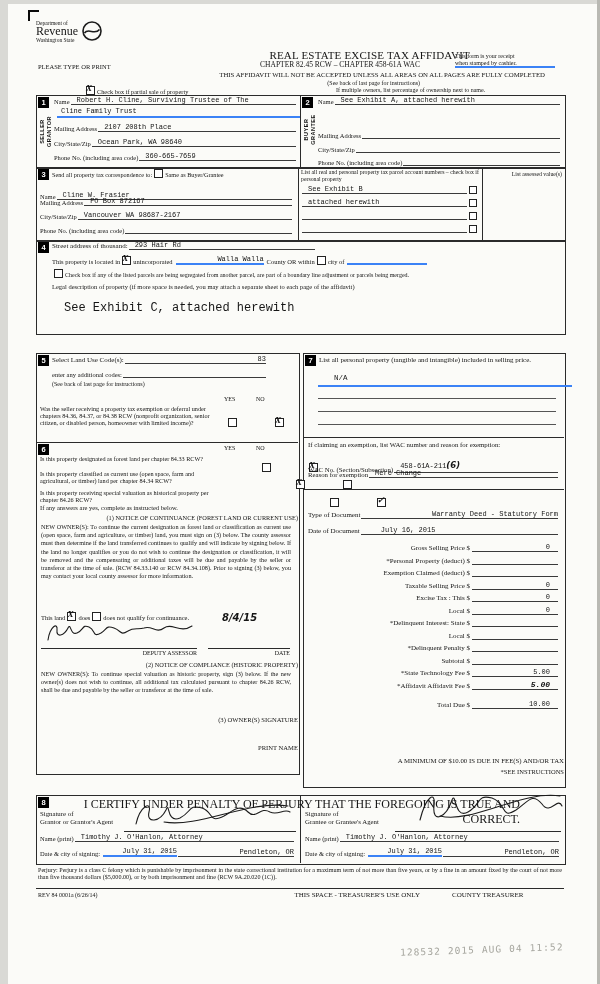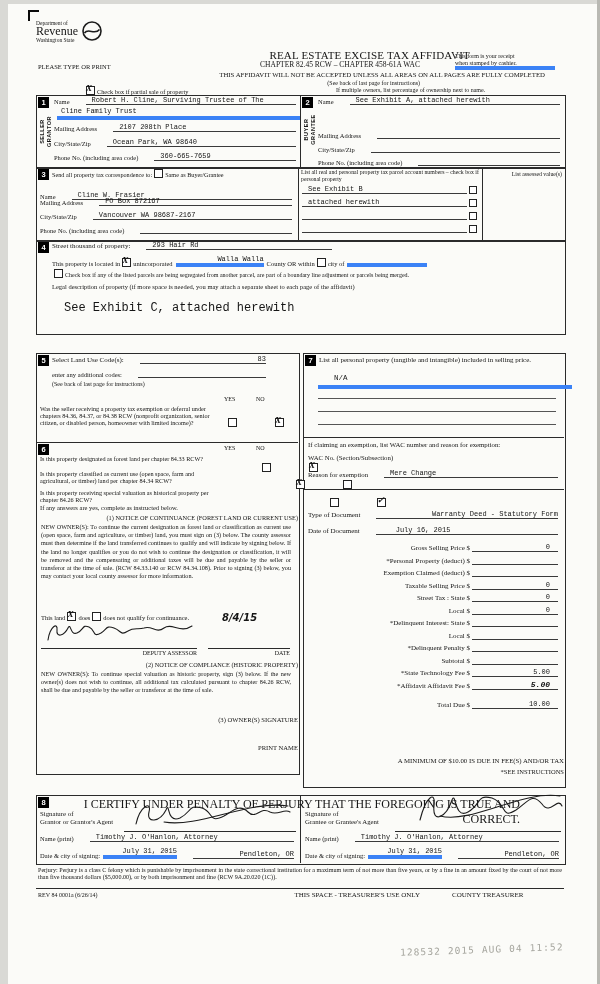--- a/index.html
+++ b/index.html
@@ -11,23 +11,23 @@
   .box{position:absolute;border:1px solid #2b2b2b}
   .vline{position:absolute;border-left:1px solid #2b2b2b;width:0}
   .hline{position:absolute;border-top:1px solid #2b2b2b;height:0}
   .thin{border-color:#555}
   .numbox{position:absolute;width:11px;height:11px;background:#000;color:#fff;font:bold 7.5px "Liberation Sans",sans-serif;display:flex;align-items:center;justify-content:center;z-index:3}
   .lbl{font-size:6.5px;white-space:nowrap}
   .fine{font-size:6px}
   .b{font-weight:normal}
   .ctr{text-align:right}
   .frow{display:flex;align-items:flex-end;white-space:nowrap}
-  .fill{flex:1;border-bottom:1px solid #3a3a3a;margin-left:16px;padding:0 0 0 6px;white-space:nowrap;min-height:8px}
+  .fill{flex:1;border-bottom:1px solid #3a3a3a;margin-left:1px;padding:0 0 0 6px;white-space:nowrap;min-height:8px}
   .val{font-family:"Liberation Mono","DejaVu Sans Mono",monospace;font-size:7px}
-  .ul{border-bottom:4px solid #3b82f6}
+  .ul{border-bottom:2px solid #3b82f6}
   .cb{display:inline-block;width:7px;height:7px;border:1px solid #222;position:relative;vertical-align:-1px;margin:0 2px;flex:none;background:#fff}
   .cb .mark{position:absolute;left:-1px;top:-3px;font:italic bold 9px "Liberation Serif",serif;line-height:9px}
   .vlabel{position:absolute;font:bold 5.5px "Liberation Sans",sans-serif;letter-spacing:.5px;text-align:center;transform:rotate(-90deg)}
   .vlabel div{line-height:6.5px}
   .para{font-size:6.2px;line-height:8.2px;text-align:justify}
   .q{font-size:6.2px;line-height:7px}
   .hand{font:italic bold 8.5px "DejaVu Sans",sans-serif;white-space:nowrap}
   .taxrow{position:absolute;left:308px;width:250px;display:flex;align-items:flex-end;justify-content:flex-end;font-size:7px;white-space:nowrap}
   .taxval{width:78px;border-bottom:1px solid #3a3a3a;font-family:"Liberation Mono",monospace;font-size:7px;text-align:right;padding-right:8px;margin-left:2px;min-height:8px}
   .sig{stroke:#1c1c1c;fill:none;stroke-width:1.1;stroke-linecap:round}
@@ -179,21 +179,21 @@
 </div>
 <div class="abs frow" style="left:302px;top:224px;width:177px">
   <span class="fill val" style="margin-left:0"></span>
   <span class="cb" style="width:6px;height:6px"></span>
 </div>
 <div class="abs ctr" style="left:484px;top:171px;width:78px;font-size:5.8px">List assessed value(s)</div>
 
 
 <div class="numbox" style="left:38px;top:242px">4</div>
 <div class="abs frow" style="left:52px;top:241px;width:440px">
-  <span class="lbl" style="font-size:7px">Street thousand of property:</span>
+  <span class="lbl" style="font-size:7px">Street address of thousand:</span>
   <span class="fill val" style="max-width:180px">293 Hair Rd</span>
 </div>
 <div class="abs frow" style="left:52px;top:255px">
   <span class="lbl">This property is located in</span>
   <span class="cb">
       <span class="mark">X</span>
     </span>
   <span class="lbl">unincorporated</span>
   <span class="ul val ctr" style="width:88px;margin:0 3px">Walla Walla</span>
   <span class="lbl">County OR within</span>
@@ -274,20 +274,21 @@
 
 <div class="numbox" style="left:305px;top:355px">7</div>
 <div class="abs" style="left:319px;top:356px;width:238px;font-size:7px;line-height:8px">List all  personal property (tangible and intangible) included in selling price.</div>
 <div class="abs val ul" style="left:318px;top:374px;width:238px;padding-left:16px;min-height:11px;font-size:7.5px">N/A</div>
 <div class="hline thin" style="left:318px;top:398px;width:238px"></div>
 <div class="hline thin" style="left:318px;top:411px;width:238px"></div>
 <div class="hline thin" style="left:318px;top:424px;width:238px"></div>
 <div class="abs" style="left:308px;top:441px;width:252px;font-size:6.8px">If claiming an exemption, list WAC number and reason for exemption:</div>
 <div class="abs frow" style="left:308px;top:454px;width:250px">
   <span class="lbl" style="font-size:6.8px">WAC No. (Section/Subsection)</span>
+  <span class="fill"><span class="val">458-61A-211</span><span class="hand">(6)</span></span>
 </div>
 <div class="abs frow" style="left:308px;top:469px;width:250px">
   <span class="lbl" style="font-size:6.8px">Reason for exemption</span>
   <span class="fill val">Mere Change</span>
 </div>
 <div class="abs frow" style="left:308px;top:510px;width:250px">
   <span class="lbl" style="font-size:7px">Type of Document</span>
   <span class="fill val ctr">Warranty Deed - Statutory Form</span>
 </div>
 <div class="abs frow" style="left:308px;top:526px;width:250px">
@@ -305,21 +306,21 @@
   </div>
 <div class="taxrow" style="top:568px">
     <span>Exemption Claimed (deduct)  $</span>
     <span class="taxval"></span>
   </div>
 <div class="taxrow" style="top:581px">
     <span>Taxable Selling Price  $</span>
     <span class="taxval">0</span>
   </div>
 <div class="taxrow" style="top:593px">
-    <span>Street Tax : State  $</span>
+    <span>Excise Tax : This  $</span>
     <span class="taxval">0</span>
   </div>
 <div class="taxrow" style="top:606px">
     <span>Local  $</span>
     <span class="taxval">0</span>
   </div>
 <div class="taxrow" style="top:618px">
     <span>*Delinquent Interest: State  $</span>
     <span class="taxval"></span>
   </div>

